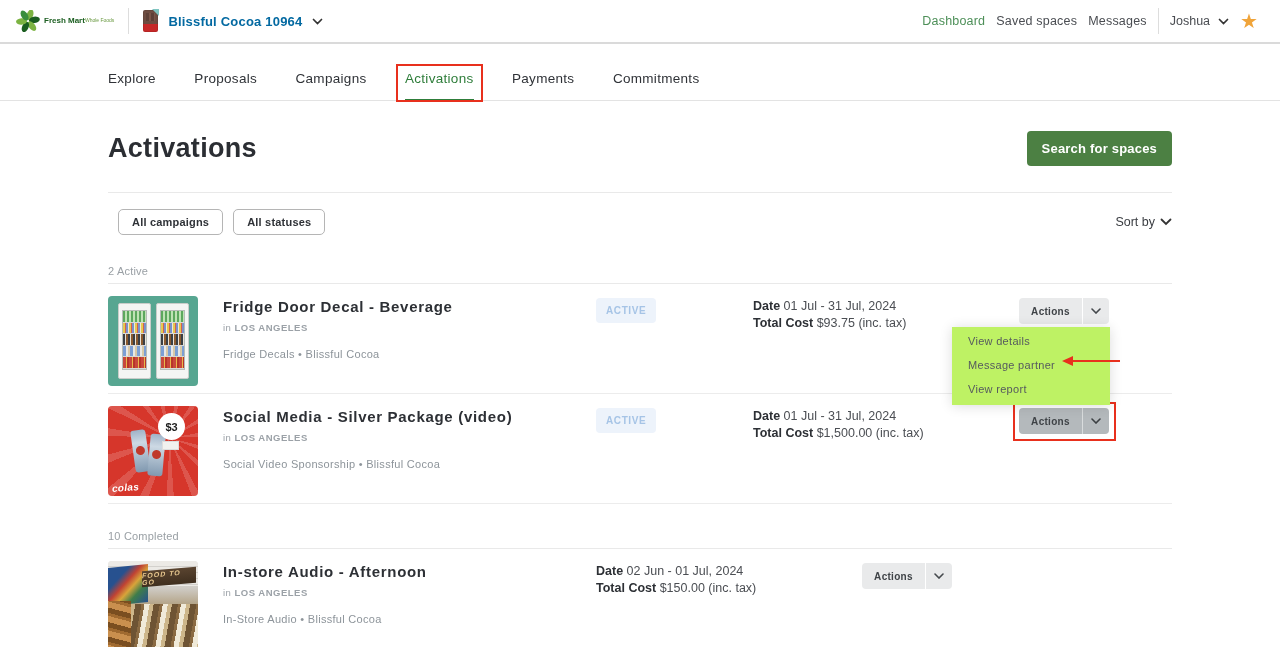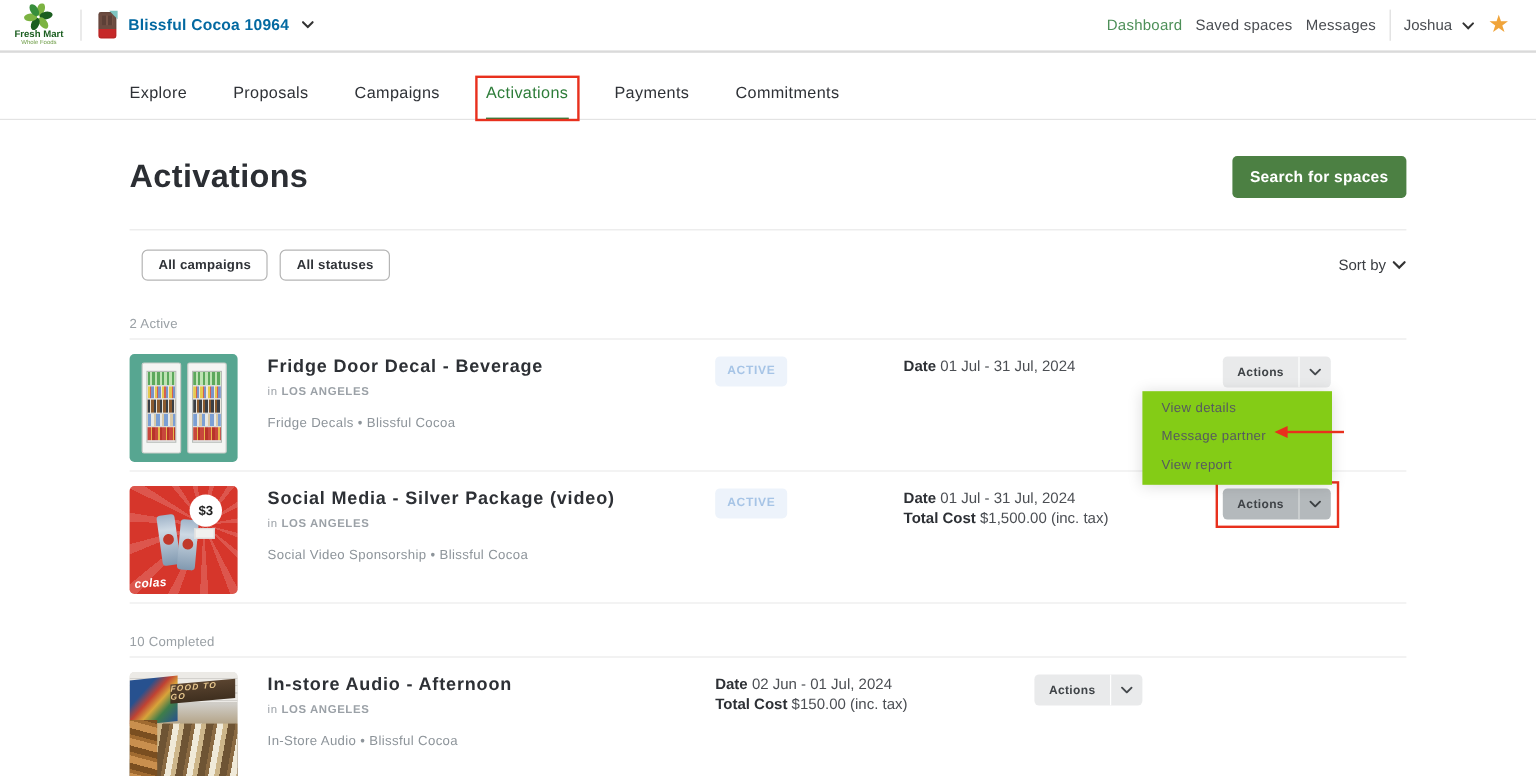--- a/index.html
+++ b/index.html
@@ -3,21 +3,21 @@
 <meta charset="utf-8">
 <style>
   * { margin:0; padding:0; box-sizing:border-box; }
   html,body { width:1280px; height:647px; background:#fff; overflow:hidden;
               font-family:"Liberation Sans", sans-serif; color:#2d3035; }
 
   
   .header { height:44px; border-bottom:2px solid #dadada; display:flex;
             align-items:center; justify-content:space-between; padding:0 22px 0 12px; }
   .hleft { display:flex; align-items:center; gap:14px; }
-  .logo { display:flex; flex-direction:column; align-items:center; line-height:1.1; }
+  .logo { display:flex; flex-direction:row; align-items:center; line-height:1.1; }
   .logo-name { font-size:8px; font-weight:bold; color:#1b5e20; }
   .logo-tag  { font-size:5px; color:#6a9a42; }
   .vdiv { width:1px; height:26px; background:#ddd; }
   .brand { display:flex; align-items:center; gap:10px; cursor:pointer; }
   .choco { width:15px; height:22px; position:relative; border-radius:2px;
            background:linear-gradient(180deg,#6d4c41 0 64%, #c62828 64% 100%);
            box-shadow:inset 0 0 0 1px rgba(0,0,0,0.08); }
   .choco::before { content:""; position:absolute; left:3px; top:3px; width:9px; height:8px;
            background:repeating-linear-gradient(90deg,#5d4037 0 3px,#795548 3px 5px); }
   .choco::after { content:""; position:absolute; right:-1px; top:-1px;
@@ -84,21 +84,21 @@
                          font-size:10px; font-weight:bold; color:#3f4347; letter-spacing:.3px; }
   .actions-btn .achev  { width:27px; display:flex; align-items:center; justify-content:center; }
   .actions-btn.light { background:#e9eaeb; }
   .actions-btn.light .achev { border-left:1px solid #fff; }
   .actions-btn.dark  { background:#b4b9bc; }
   .actions-btn.dark .achev { border-left:1px solid #d9dcdd; }
   .btn-annot { position:absolute; left:-6px; right:-7px; top:-6px; bottom:-7px;
                border:2.5px solid #e8301d; pointer-events:none; }
 
   
-  .menu { position:absolute; top:29px; left:-67px; width:158px; background:#84cc16;
+  .menu { position:absolute; top:29px; left:-67px; width:158px; background:#bef264;
           box-shadow:0 1px 12px rgba(0,0,0,.14); padding:2px 0 4px; z-index:20; }
   .menu-item { padding:6px 16px; font-size:11px; color:#565a5f; letter-spacing:.3px; cursor:pointer; }
   .arrow-annot { position:absolute; top:29px; left:110px; width:58px; height:10px; z-index:30; }
   .arrow-annot .head { position:absolute; left:0; top:0; width:0; height:0;
         border-top:5px solid transparent; border-bottom:5px solid transparent;
         border-right:11px solid #e8301d; }
   .arrow-annot .shaft { position:absolute; left:9px; right:0; top:3.6px; height:2.6px; background:#e8301d; }
 
   
   .thumb-fridge { background:#57a691; display:flex; align-items:center; justify-content:center; gap:5px; }
@@ -248,20 +248,21 @@
         <span>in</span>
         <span class="loc-val">LOS ANGELES</span>
       </div>
       <div class="rmeta">Fridge Decals • Blissful Cocoa</div>
     </div>
     <div class="badge-cell">
       <span class="badge active">ACTIVE</span>
     </div>
     <div class="details-cell">
       <div><span class="dlbl">Date</span> <span>01 Jul - 31 Jul, 2024</span></div>
+      <div><span class="dlbl">Total Cost</span> <span>$93.75 (inc. tax)</span></div>
     </div>
     <div class="actions-cell">
       <div class="actions-btn light">
         <span class="alabel">Actions</span>
         <span class="achev">
           <svg width="10" height="6" viewBox="0 0 10 6">
               <path d="M1 1l4 4 4-4" stroke="#45494d" stroke-width="1.6" fill="none" stroke-linecap="round"></path>
             </svg>
         </span>
       </div>

